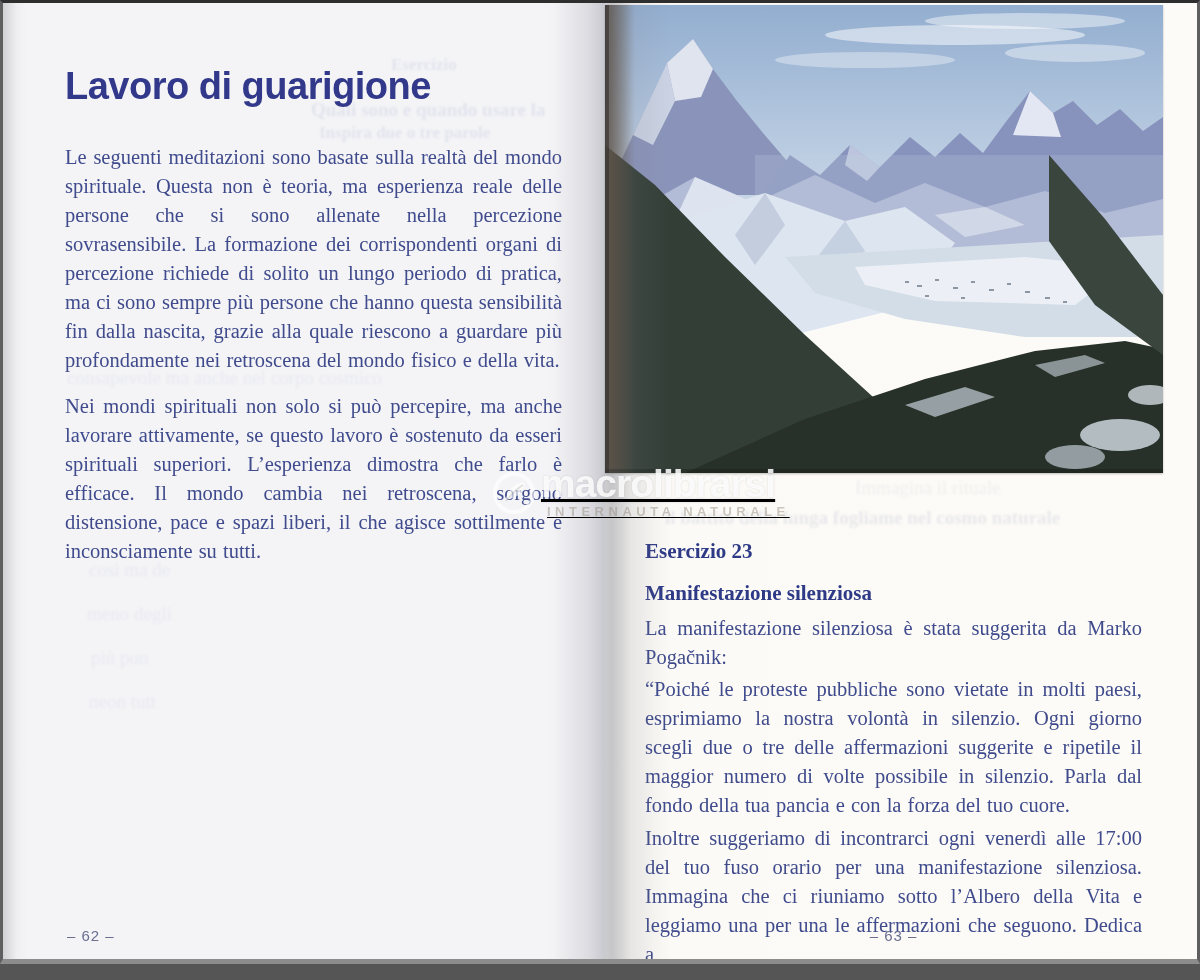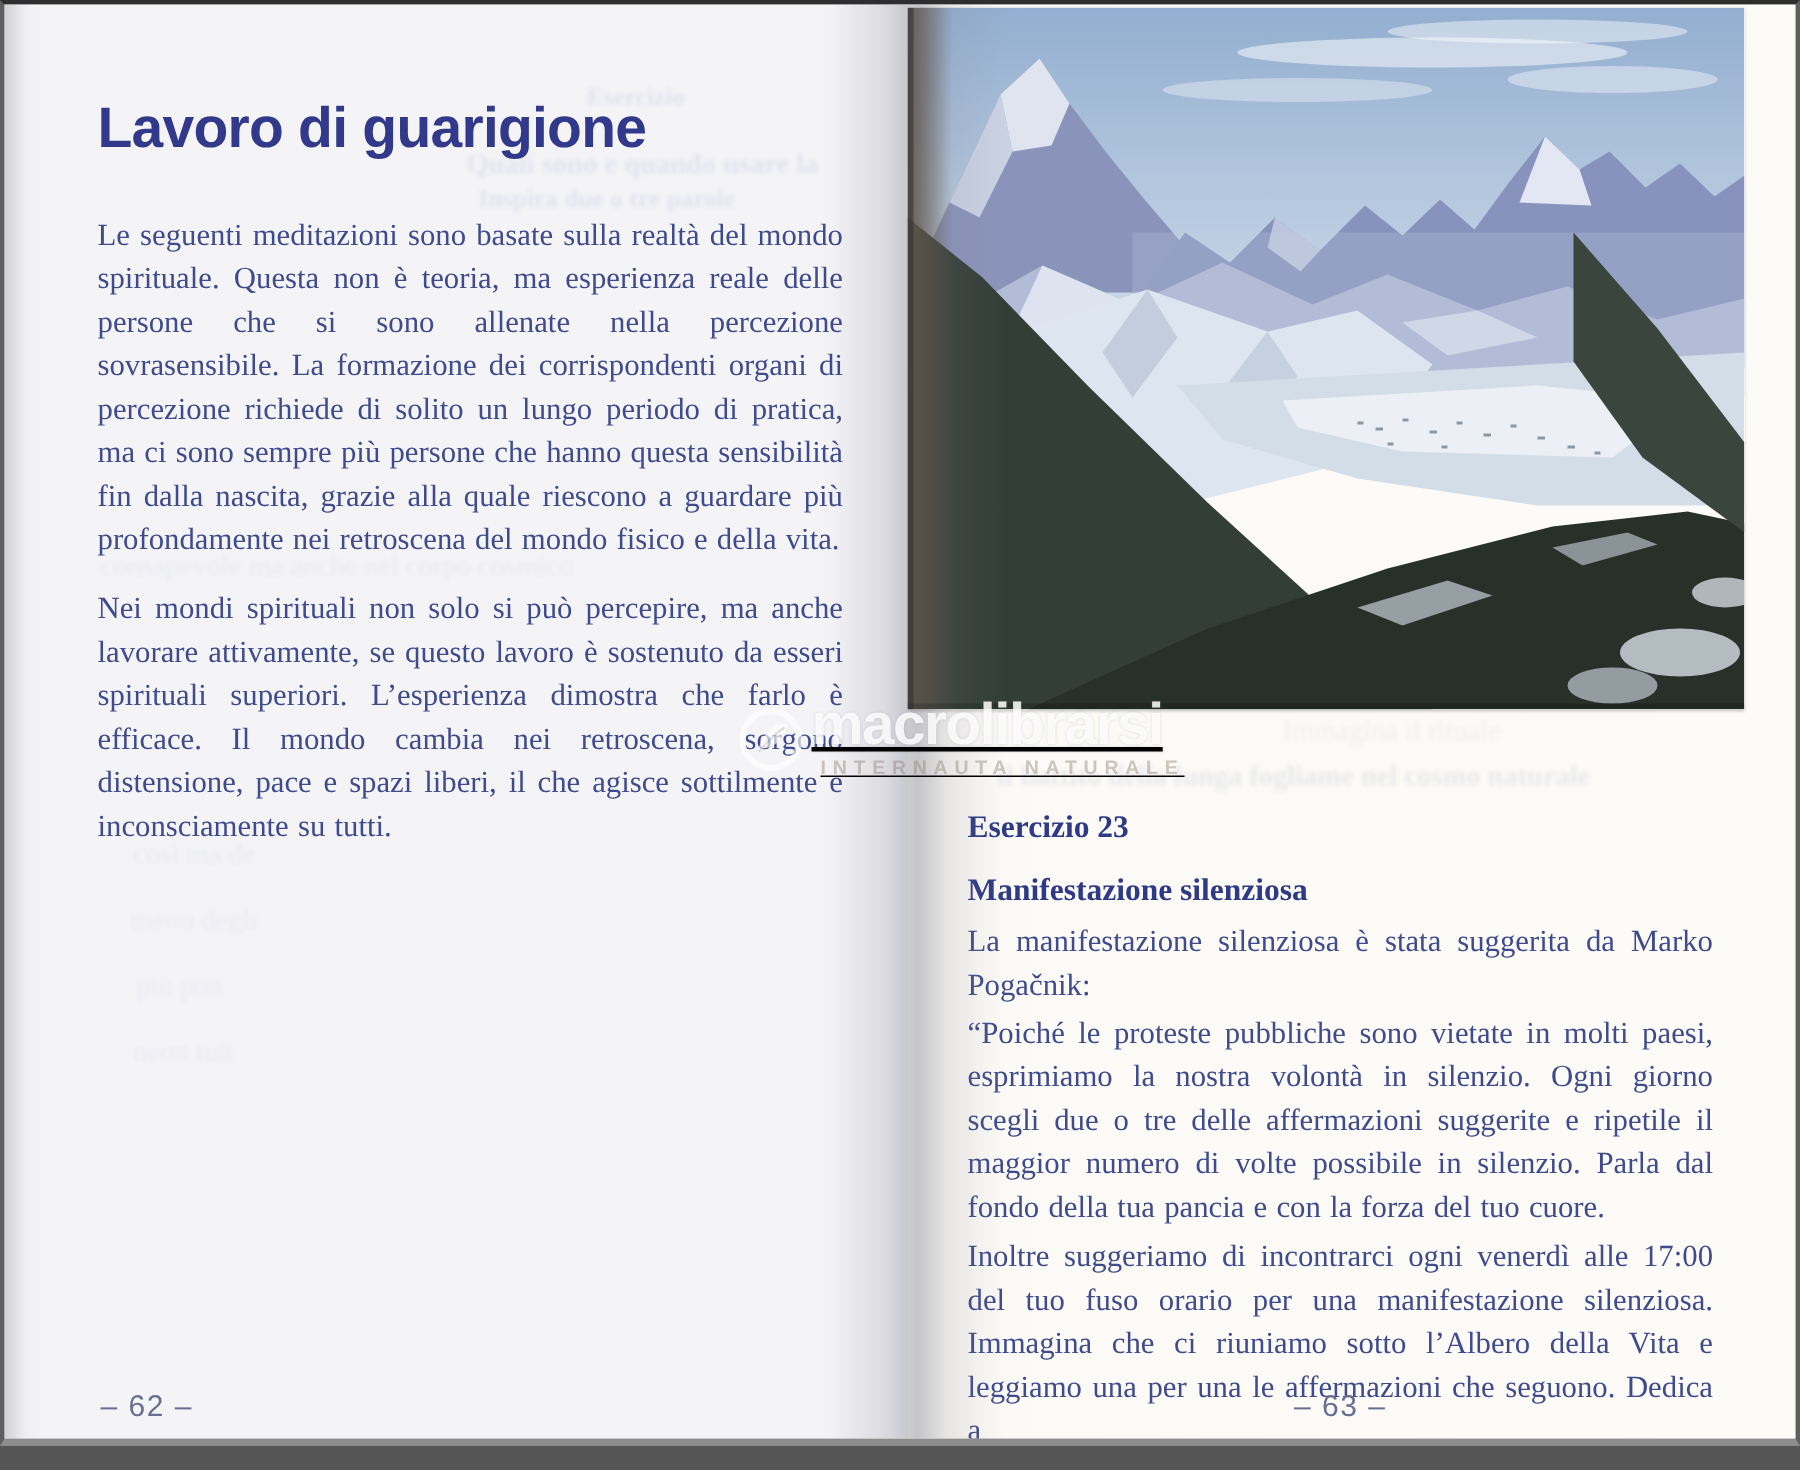--- a/index.html
+++ b/index.html
@@ -35,21 +35,21 @@
   }
   .body-text {
     position:absolute; left:62px; width:497px; margin:0;
     font-size:20.5px; line-height:29px; color:#3f4b8c;
     text-align:justify; word-spacing:1px;
   }
   .p-left-1 { top:140px; }
   .p-left-2 { top:389px; }
   .pageno {
     position:absolute; font-family:"Liberation Sans", sans-serif;
-    font-size:20px; color:#6a6f92; letter-spacing:1px;
+    font-size:15px; color:#6a6f92; letter-spacing:1px;
   }
   .pageno-left { left:64px; top:924px; }
   .pageno-right { left:40px; width:497px; top:924px; text-align:center; }
   .photo {
     position:absolute; left:0; top:2px; width:558px; height:468px; overflow:hidden;
     box-shadow:0 1px 2px rgba(0,0,0,.25);
   }
   .photo svg { display:block; width:100%; height:100%; }
   .h-exercise {
     position:absolute; left:40px; margin:0; font-size:21px; font-weight:700; color:#2e3a86;

